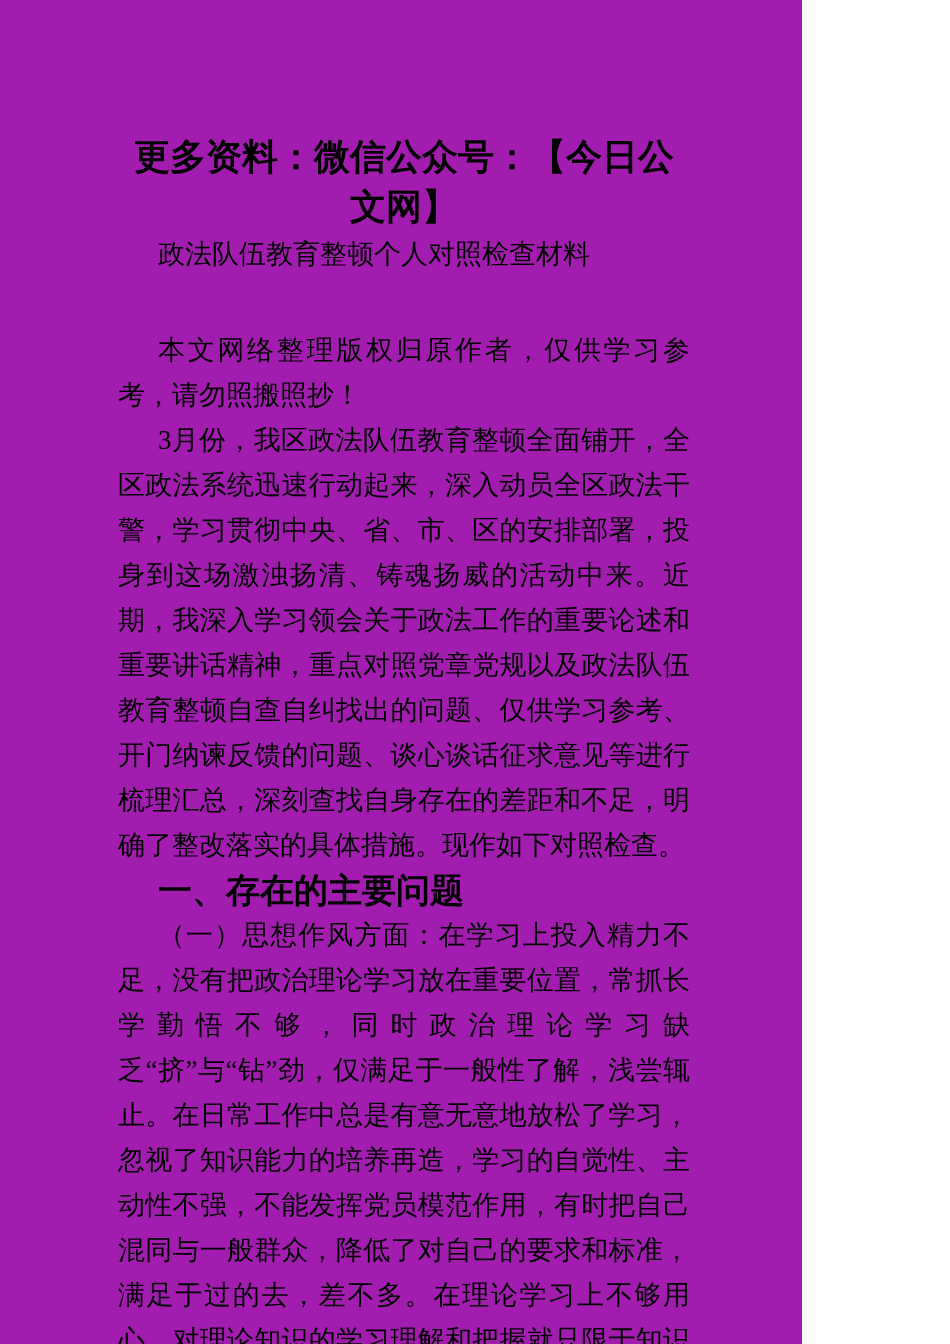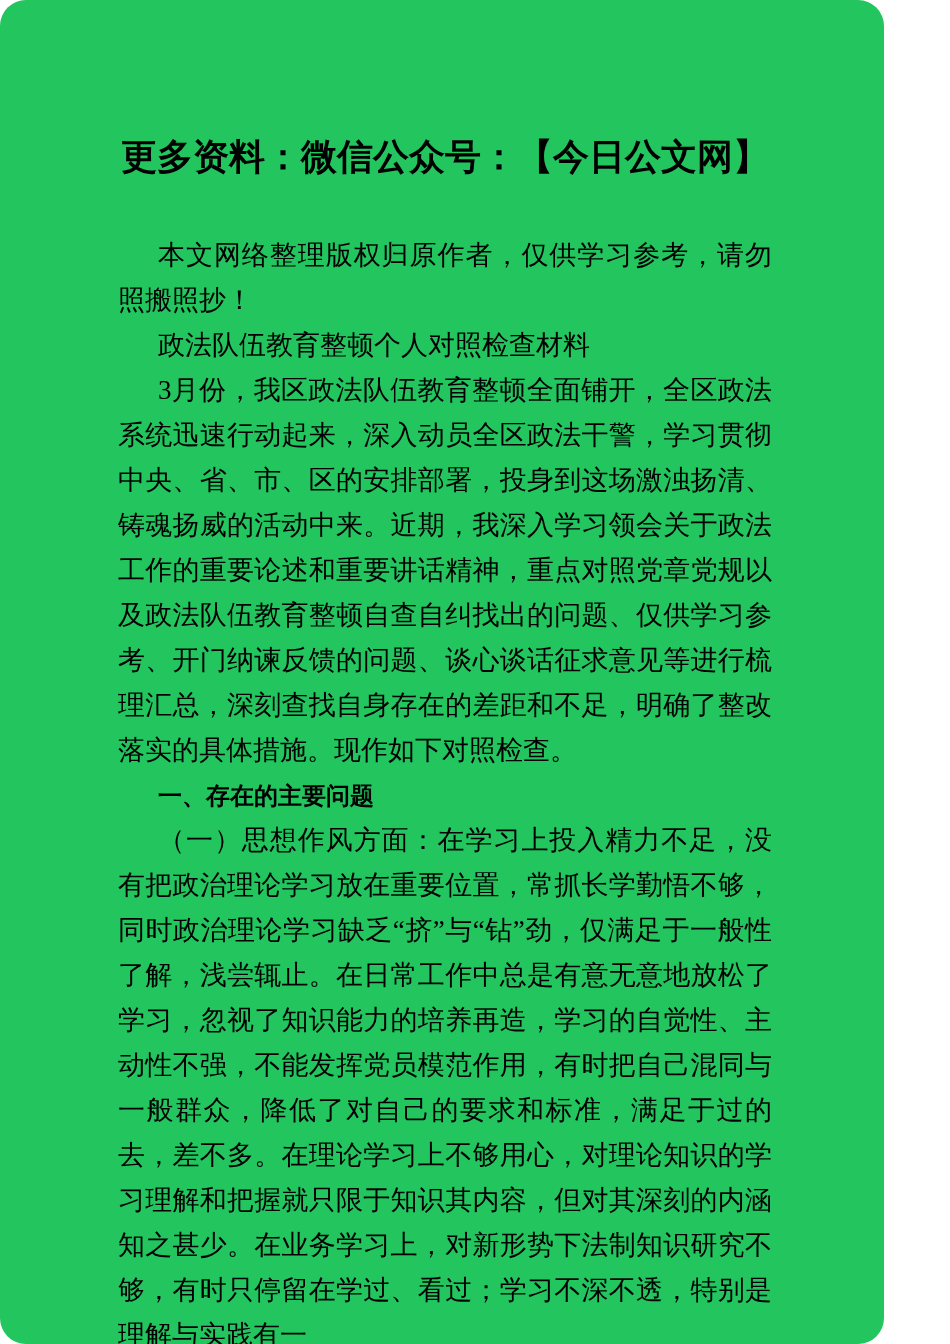--- a/index.html
+++ b/index.html
@@ -6,25 +6,24 @@
     margin: 0;
     padding: 0;
   }
   body {
     background: #ffffff;
     font-family: "Liberation Serif", "DejaVu Serif", serif;
     color: #000000;
   }
   .page {
     position: relative;
-    width: 884px;
+    width: 802px;
     height: 1344px;
-    background: #22c55e;
+    background: #a21caf;
     overflow: hidden;
-    border-radius: 26px;
   }
   .content {
     padding-left: 118px;
     padding-right: 112px; 
   }
   .doc-title {
     margin: 132px 0 0 0;
     font-size: 36px;
     line-height: 50px;
     font-weight: 700;
@@ -40,38 +39,38 @@
     text-indent: 40px;
     letter-spacing: 0px;
     font-family: "Liberation Serif", "DejaVu Serif", serif;
     font-weight: 400;
   }
   .para.notice {
     margin-top: 51px;
   }
   .section-heading {
     margin: 0;
-    font-size: 24px;
+    font-size: 34px;
     line-height: 45px;
     text-indent: 40px;
     font-weight: 700;
     font-family: "Liberation Sans", "DejaVu Sans", sans-serif;
   }
 </style>
 </head>
 <body>
 
 <div class="page">
   <div class="content">
 
     <h1 class="doc-title">更多资料：微信公众号：【今日公文网】</h1>
 
+    <p class="para subtitle">政法队伍教育整顿个人对照检查材料</p>
+
     <p class="para notice">本文网络整理版权归原作者，仅供学习参考，请勿照搬照抄！</p>
-
-    <p class="para subtitle">政法队伍教育整顿个人对照检查材料</p>
 
     <p class="para body-paragraph">3月份，我区政法队伍教育整顿全面铺开，全区政法系统迅速行动起来，深入动员全区政法干警，学习贯彻中央、省、市、区的安排部署，投身到这场激浊扬清、铸魂扬威的活动中来。近期，我深入学习领会关于政法工作的重要论述和重要讲话精神，重点对照党章党规以及政法队伍教育整顿自查自纠找出的问题、仅供学习参考、开门纳谏反馈的问题、谈心谈话征求意见等进行梳理汇总，深刻查找自身存在的差距和不足，明确了整改落实的具体措施。现作如下对照检查。</p>
 
     <h2 class="section-heading">一、存在的主要问题</h2>
 
     <p class="para body-paragraph">（一）思想作风方面：在学习上投入精力不足，没有把政治理论学习放在重要位置，常抓长学勤悟不够，同时政治理论学习缺乏“挤”与“钻”劲，仅满足于一般性了解，浅尝辄止。在日常工作中总是有意无意地放松了学习，忽视了知识能力的培养再造，学习的自觉性、主动性不强，不能发挥党员模范作用，有时把自己混同与一般群众，降低了对自己的要求和标准，满足于过的去，差不多。在理论学习上不够用心，对理论知识的学习理解和把握就只限于知识其内容，但对其深刻的内涵知之甚少。在业务学习上，对新形势下法制知识研究不够，有时只停留在学过、看过；学习不深不透，特别是理解与实践有一</p>
 
   </div>
 </div>
 

